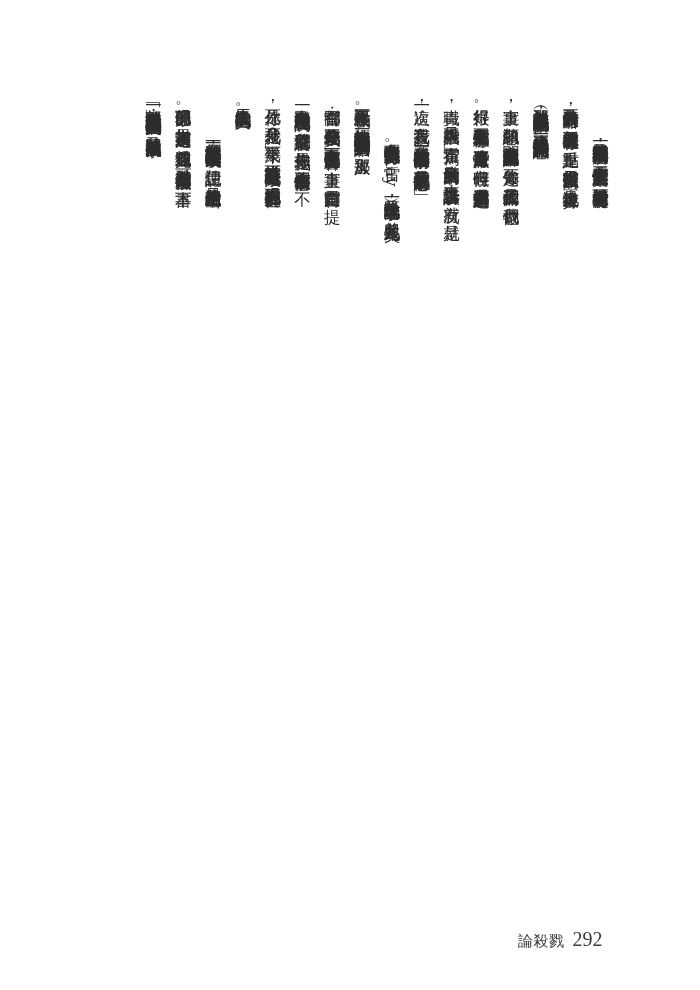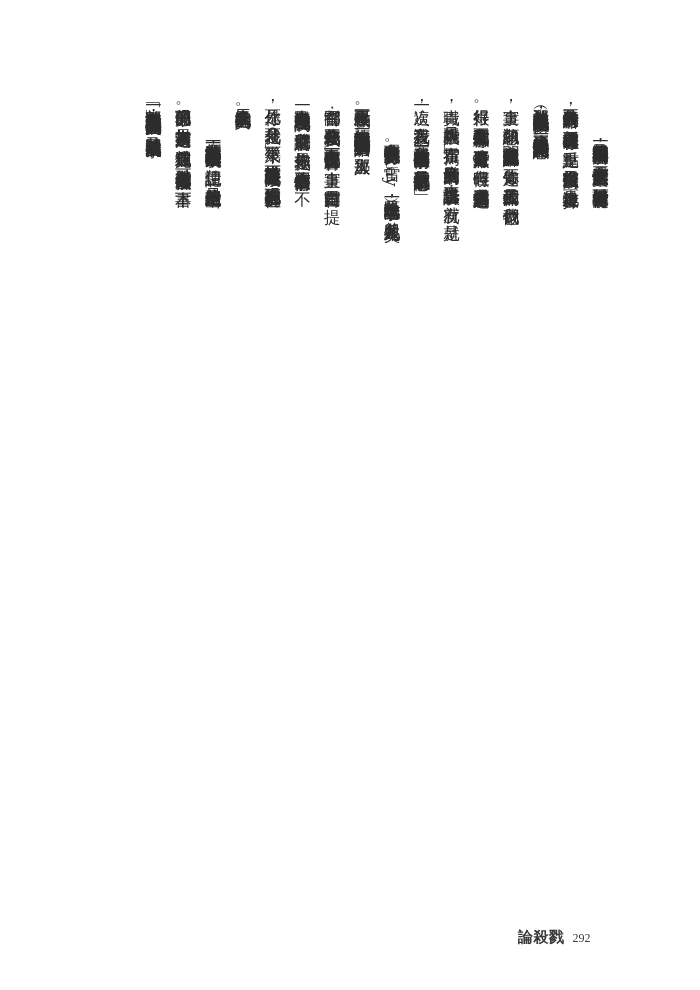--- a/index.html
+++ b/index.html
@@ -41,25 +41,25 @@
     padding-top: 34px;
   }
   .footer {
     position: absolute;
     top: 928px;
     left: 518px;
     font-size: 15px;
     color: #3a3a3a;
     white-space: nowrap;
   }
-  .footer .title { letter-spacing: 0.5px; font-weight: bold; }
+  .footer .title { letter-spacing: 0.5px; }
   .footer .num {
     margin-left: 8px;
     font-family: "Liberation Serif", "DejaVu Serif", serif;
-    font-size: 12px;
+    font-size: 20px;
   }
 </style>
 </head>
 <body>
 
 <div class="page">
   <div class="text-block">
     <span class="col indent">這似乎又是一則讀者閱畢後不知所已，需要有人幫忙解惑的文章。一般讀者可能覺得布雷沒有需</span>
     <span class="col">要替自己的殺人行為辯解，但是這種需要的確存在。重點是，布雷覺得足以自傲的，正是他沒有殺掉</span>
     <span class="col">殺掉那名北越兵的故事（我也認為他足以自豪），這也正是他想要透過一份全國性雜誌傳達的訊息。</span>

